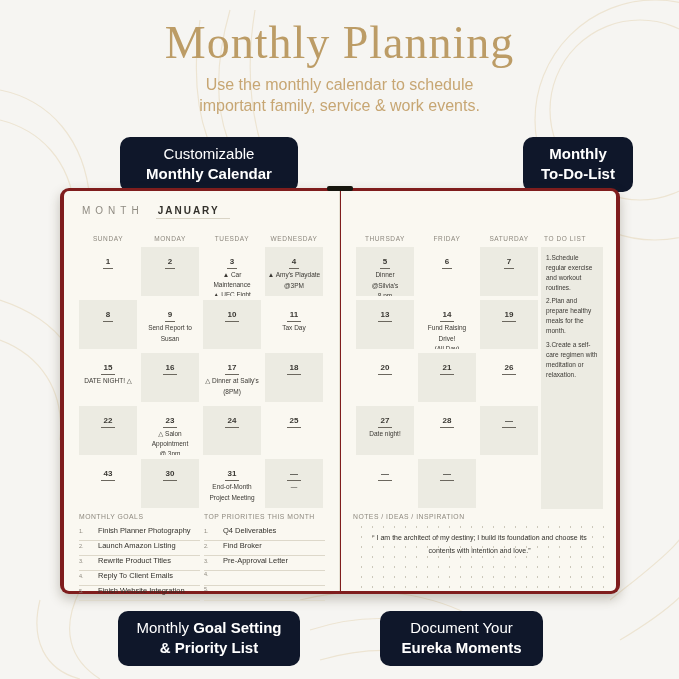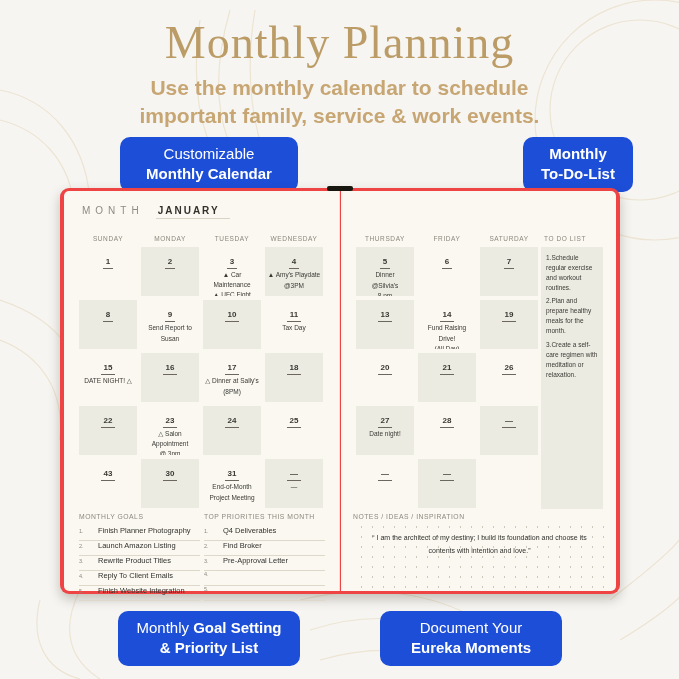--- a/index.html
+++ b/index.html
@@ -11,37 +11,37 @@
   }
   .bg-decor{position:absolute;inset:0;pointer-events:none;}
   
   .title{
     position:absolute;top:16px;left:0;width:100%;margin:0;text-align:center;
     font-family:"Liberation Serif", serif;font-weight:400;
     font-size:46px;color:#bc9c66;letter-spacing:1px;
   }
   .subtitle{
     position:absolute;top:74px;left:0;width:100%;text-align:center;
-    font-size:21px;line-height:1.32;color:#c7a673;font-weight:700;
+    font-size:16px;line-height:1.32;color:#c7a673;font-weight:400;
   }
   
   .badge{
-    position:absolute;background:#1d4ed8;color:#ffffff;border-radius:10px;
+    position:absolute;background:#0f172a;color:#ffffff;border-radius:10px;
     text-align:center;font-size:15px;line-height:1.35;padding:7px 10px;
     box-sizing:border-box;
   }
   .badge .bold{font-weight:bold;}
   .badge-tl{left:120px;top:137px;width:178px;}
   .badge-tr{left:523px;top:137px;width:110px;}
   .badge-bl{left:118px;top:611px;width:182px;}
-  .badge-br{left:380px;top:611px;width:182px;}
+  .badge-br{left:380px;top:611px;width:163px;}
   
   .book{
     position:absolute;left:60px;top:188px;width:560px;height:406px;
-    background:#ef4444;border-radius:9px;
+    background:#7f1d1d;border-radius:9px;
     box-shadow:0 5px 12px rgba(60,50,30,.28);
   }
   .bookmark-tab{
     position:absolute;left:50%;top:-2px;width:26px;height:5px;margin-left:-13px;
     background:#17160f;border-radius:2px;
   }
   .page{
     position:absolute;top:3px;bottom:3px;background:#faf8f1;box-sizing:border-box;
   }
   .page-left{left:4px;width:276px;border-radius:5px 0 0 5px;border-right:1px solid #e6e2d5;}

